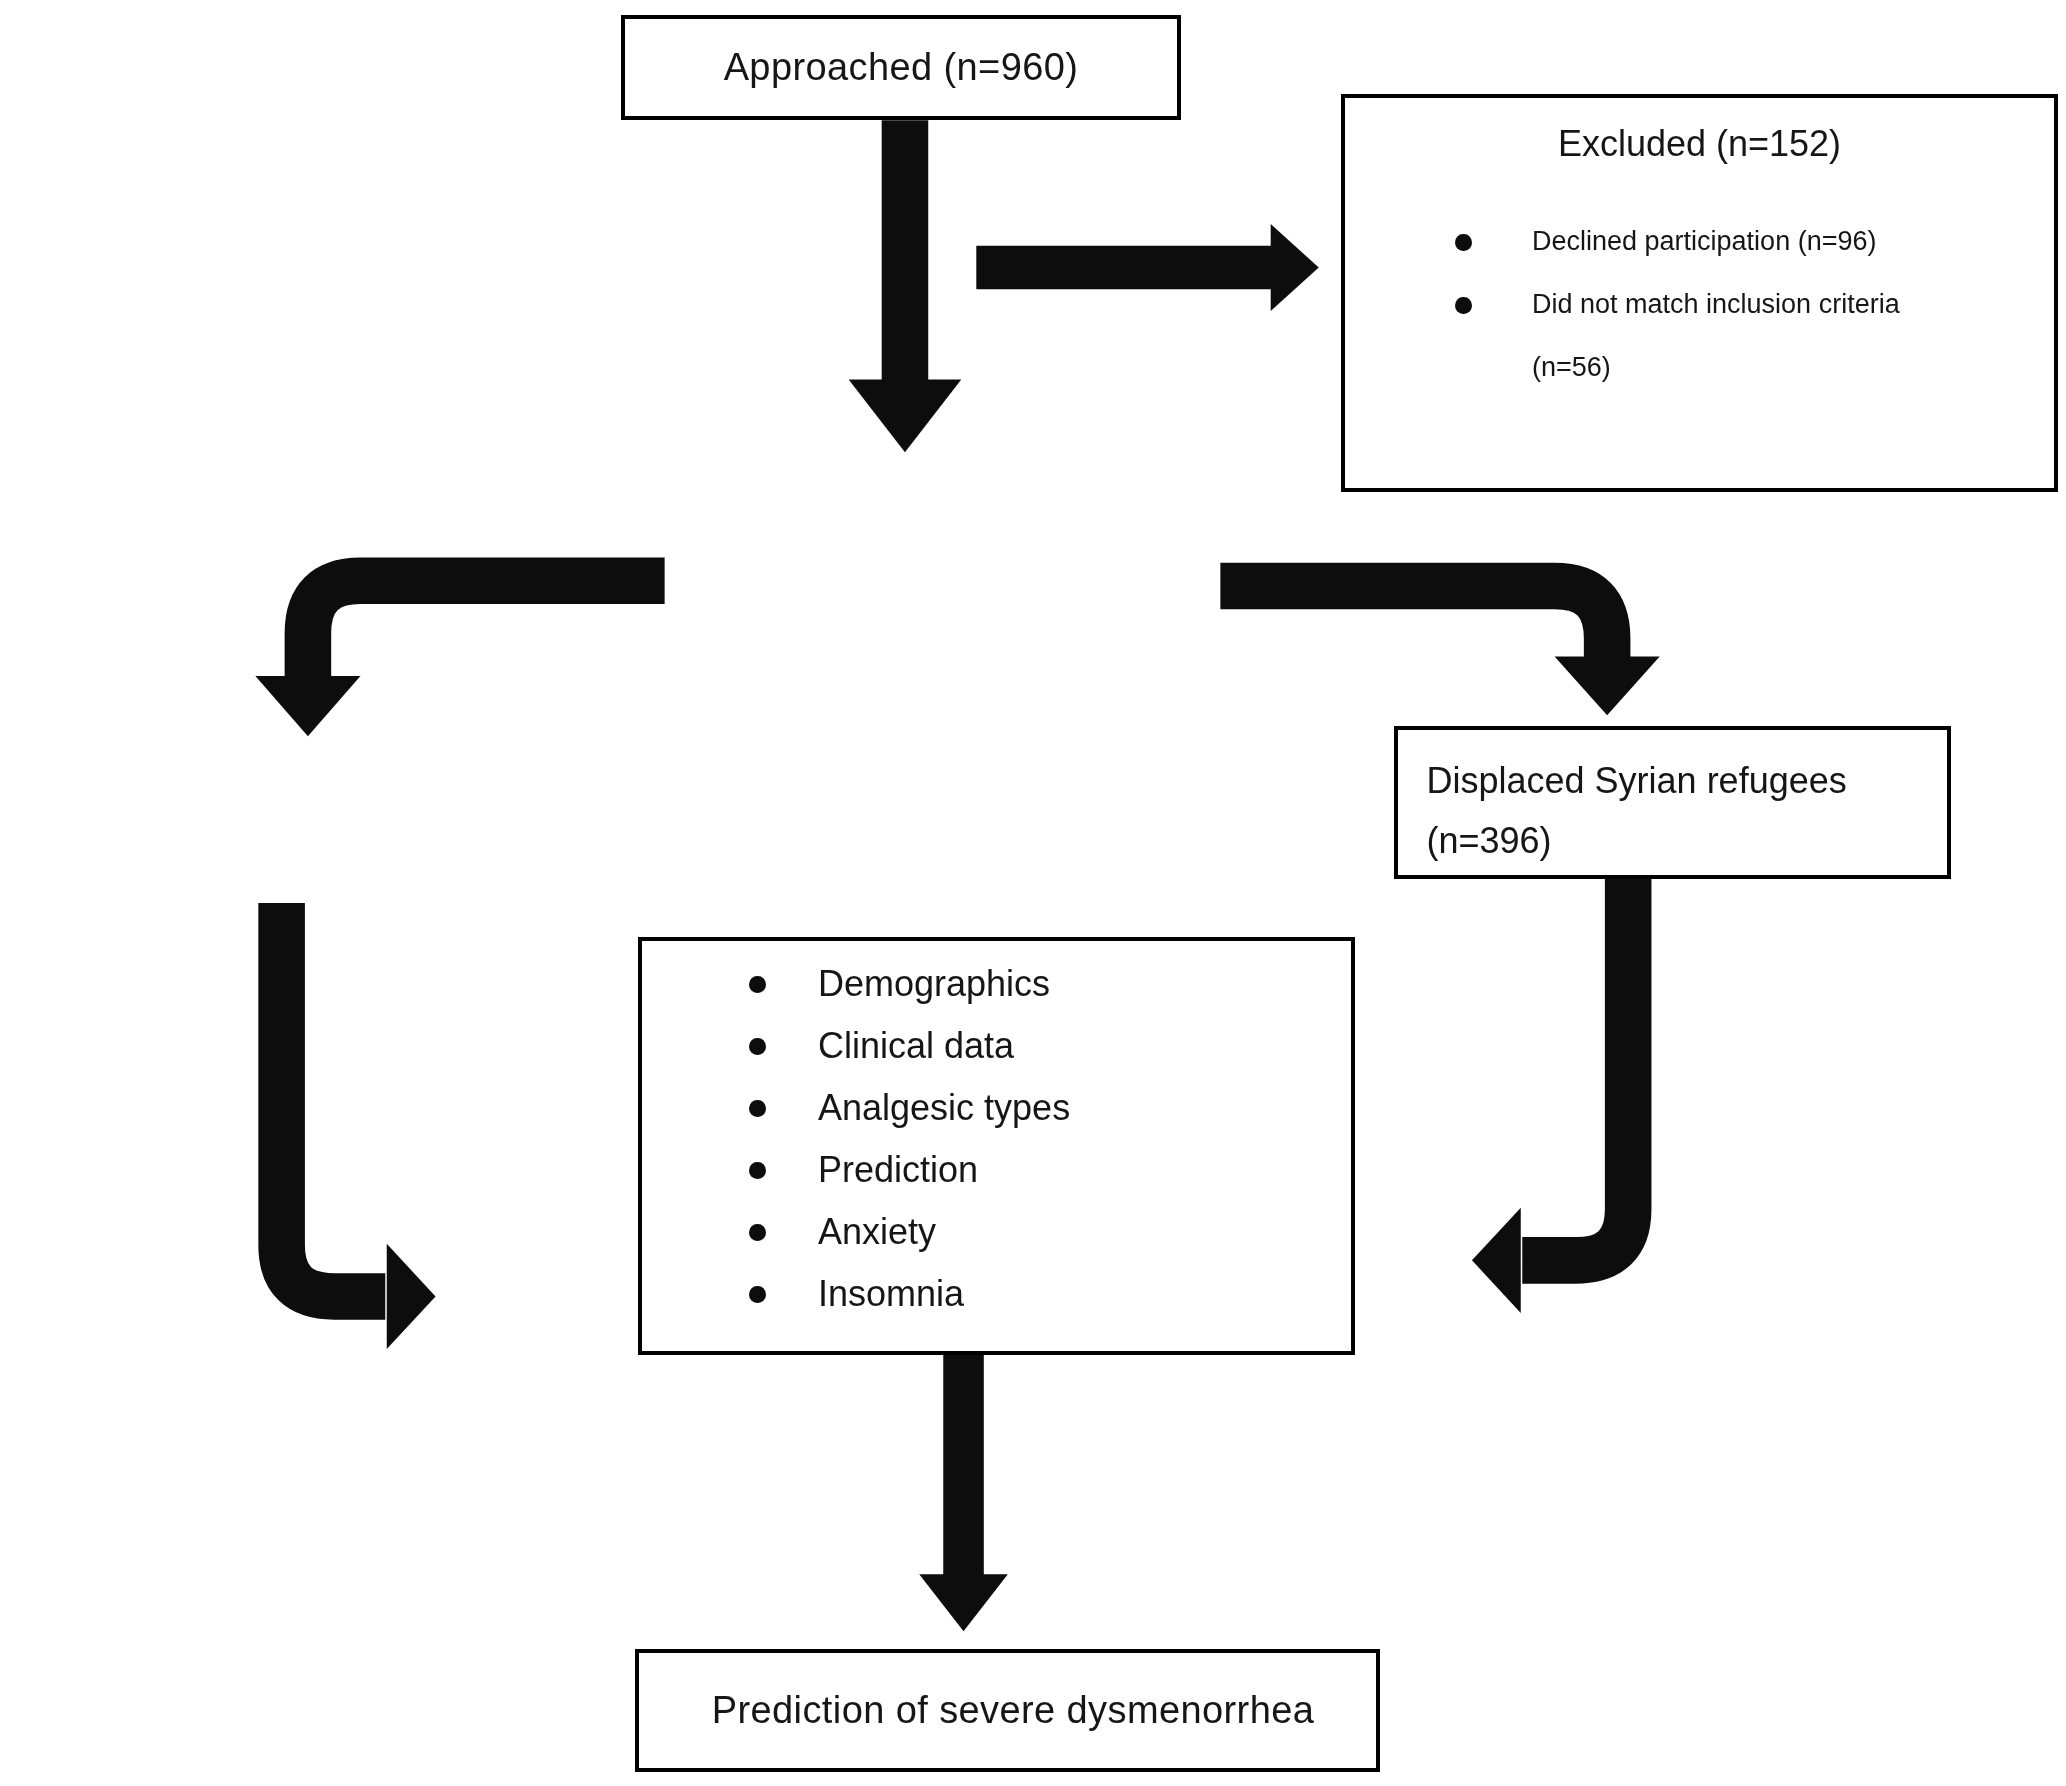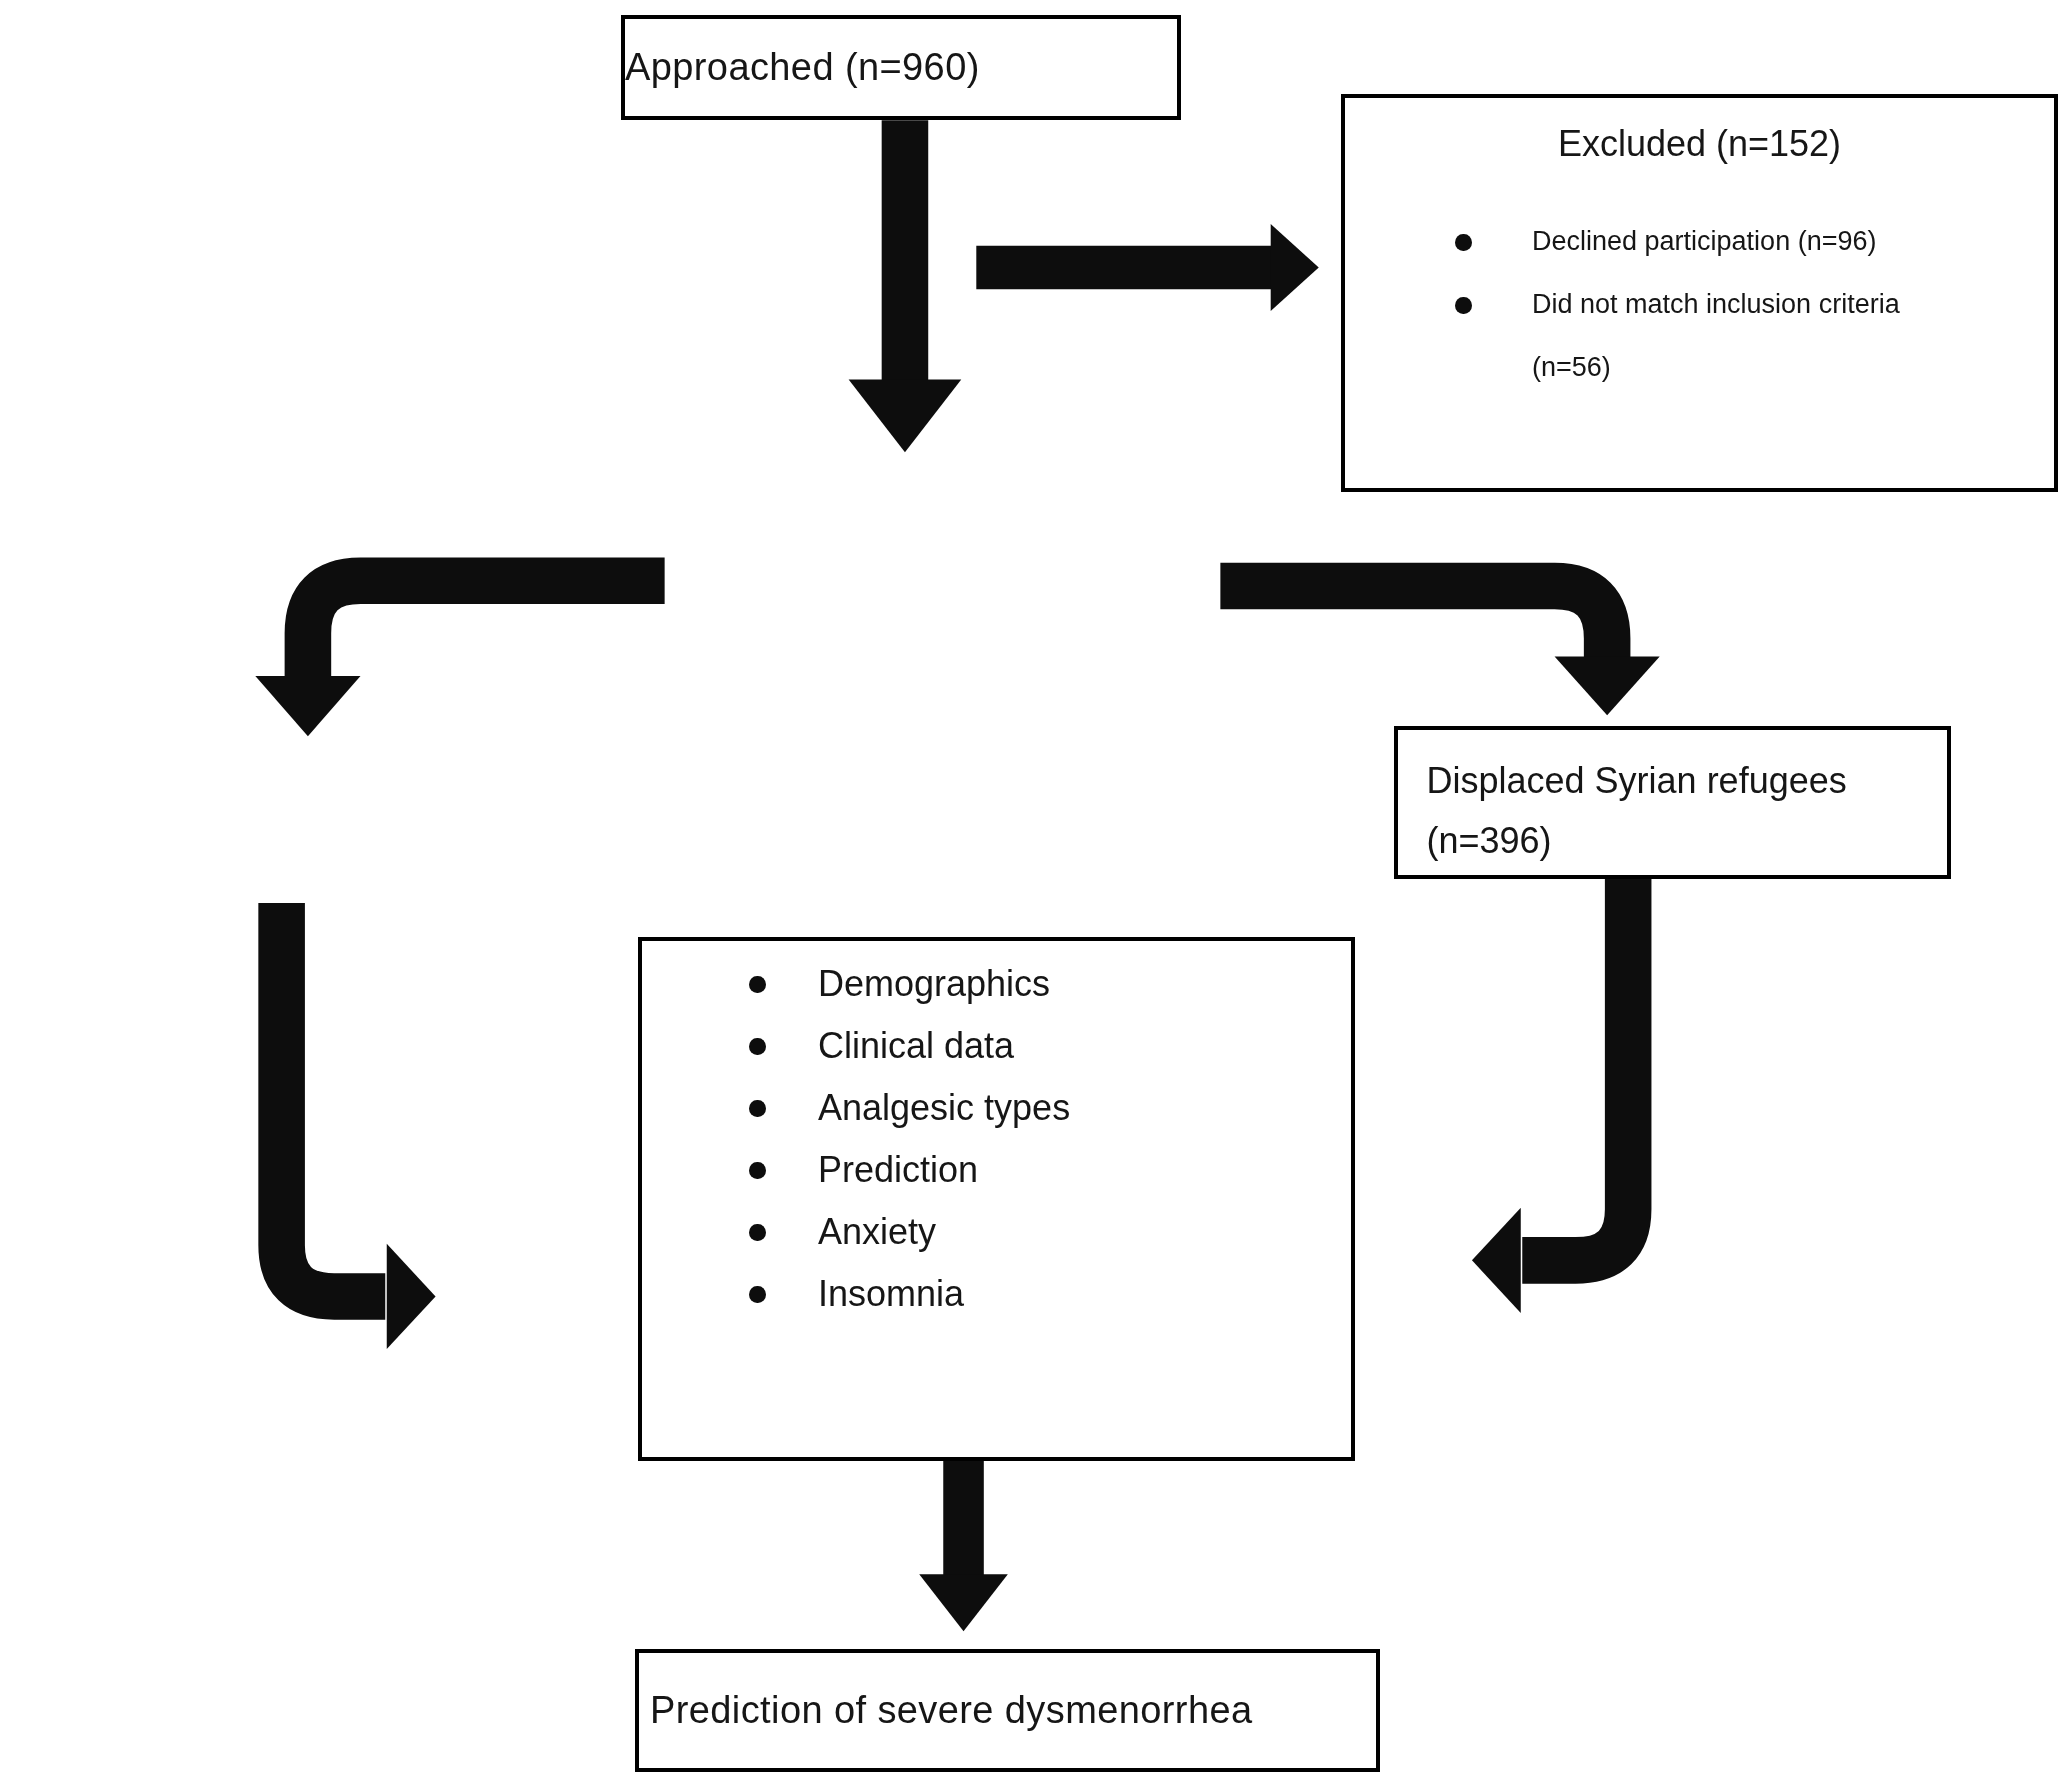--- a/index.html
+++ b/index.html
@@ -26,33 +26,34 @@
   }
   .box {
     position: absolute;
     box-sizing: border-box;
     border: 4.5px solid #000000;
     background: #ffffff;
   }
   .box.center-label {
     display: flex;
     align-items: center;
+    justify-content: center;
     text-align: center;
   }
   .label-lg { font-size: 38px; letter-spacing: 0.4px; }
   .two-line {
     font-size: 36px;
     line-height: 60px;
   }
   #box-approached { left: 621px; top: 15px;   width: 560px; height: 105px; }
   #box-excluded   { left: 1341px; top: 94px; width: 717px; height: 398px; }
   #box-analyzed   { left: 665px; top: 530px;  width: 556px; height: 105px; }
   #box-jordanian  { left: 10.5px;  top: 756px; width: 556px; height: 147px; padding: 19.5px 7.5px 0 25.5px; }
   #box-syrian     { left: 1386px; top: 726px; width: 557px; height: 153px; padding: 21px 7.5px 0 28.5px; }
-  #box-measures   { left: 638px; top: 937px; width: 717px; height: 524px; }
+  #box-measures   { left: 638px; top: 937px; width: 717px; height: 418px; }
   #box-prediction { left: 635px; top: 1649px; width: 745px; height: 123px; }
 
   
   .excluded-title {
     margin-top: 24px;
     text-align: center;
     font-size: 36px;
     line-height: 44px;
   }
   ul.flow-list {

